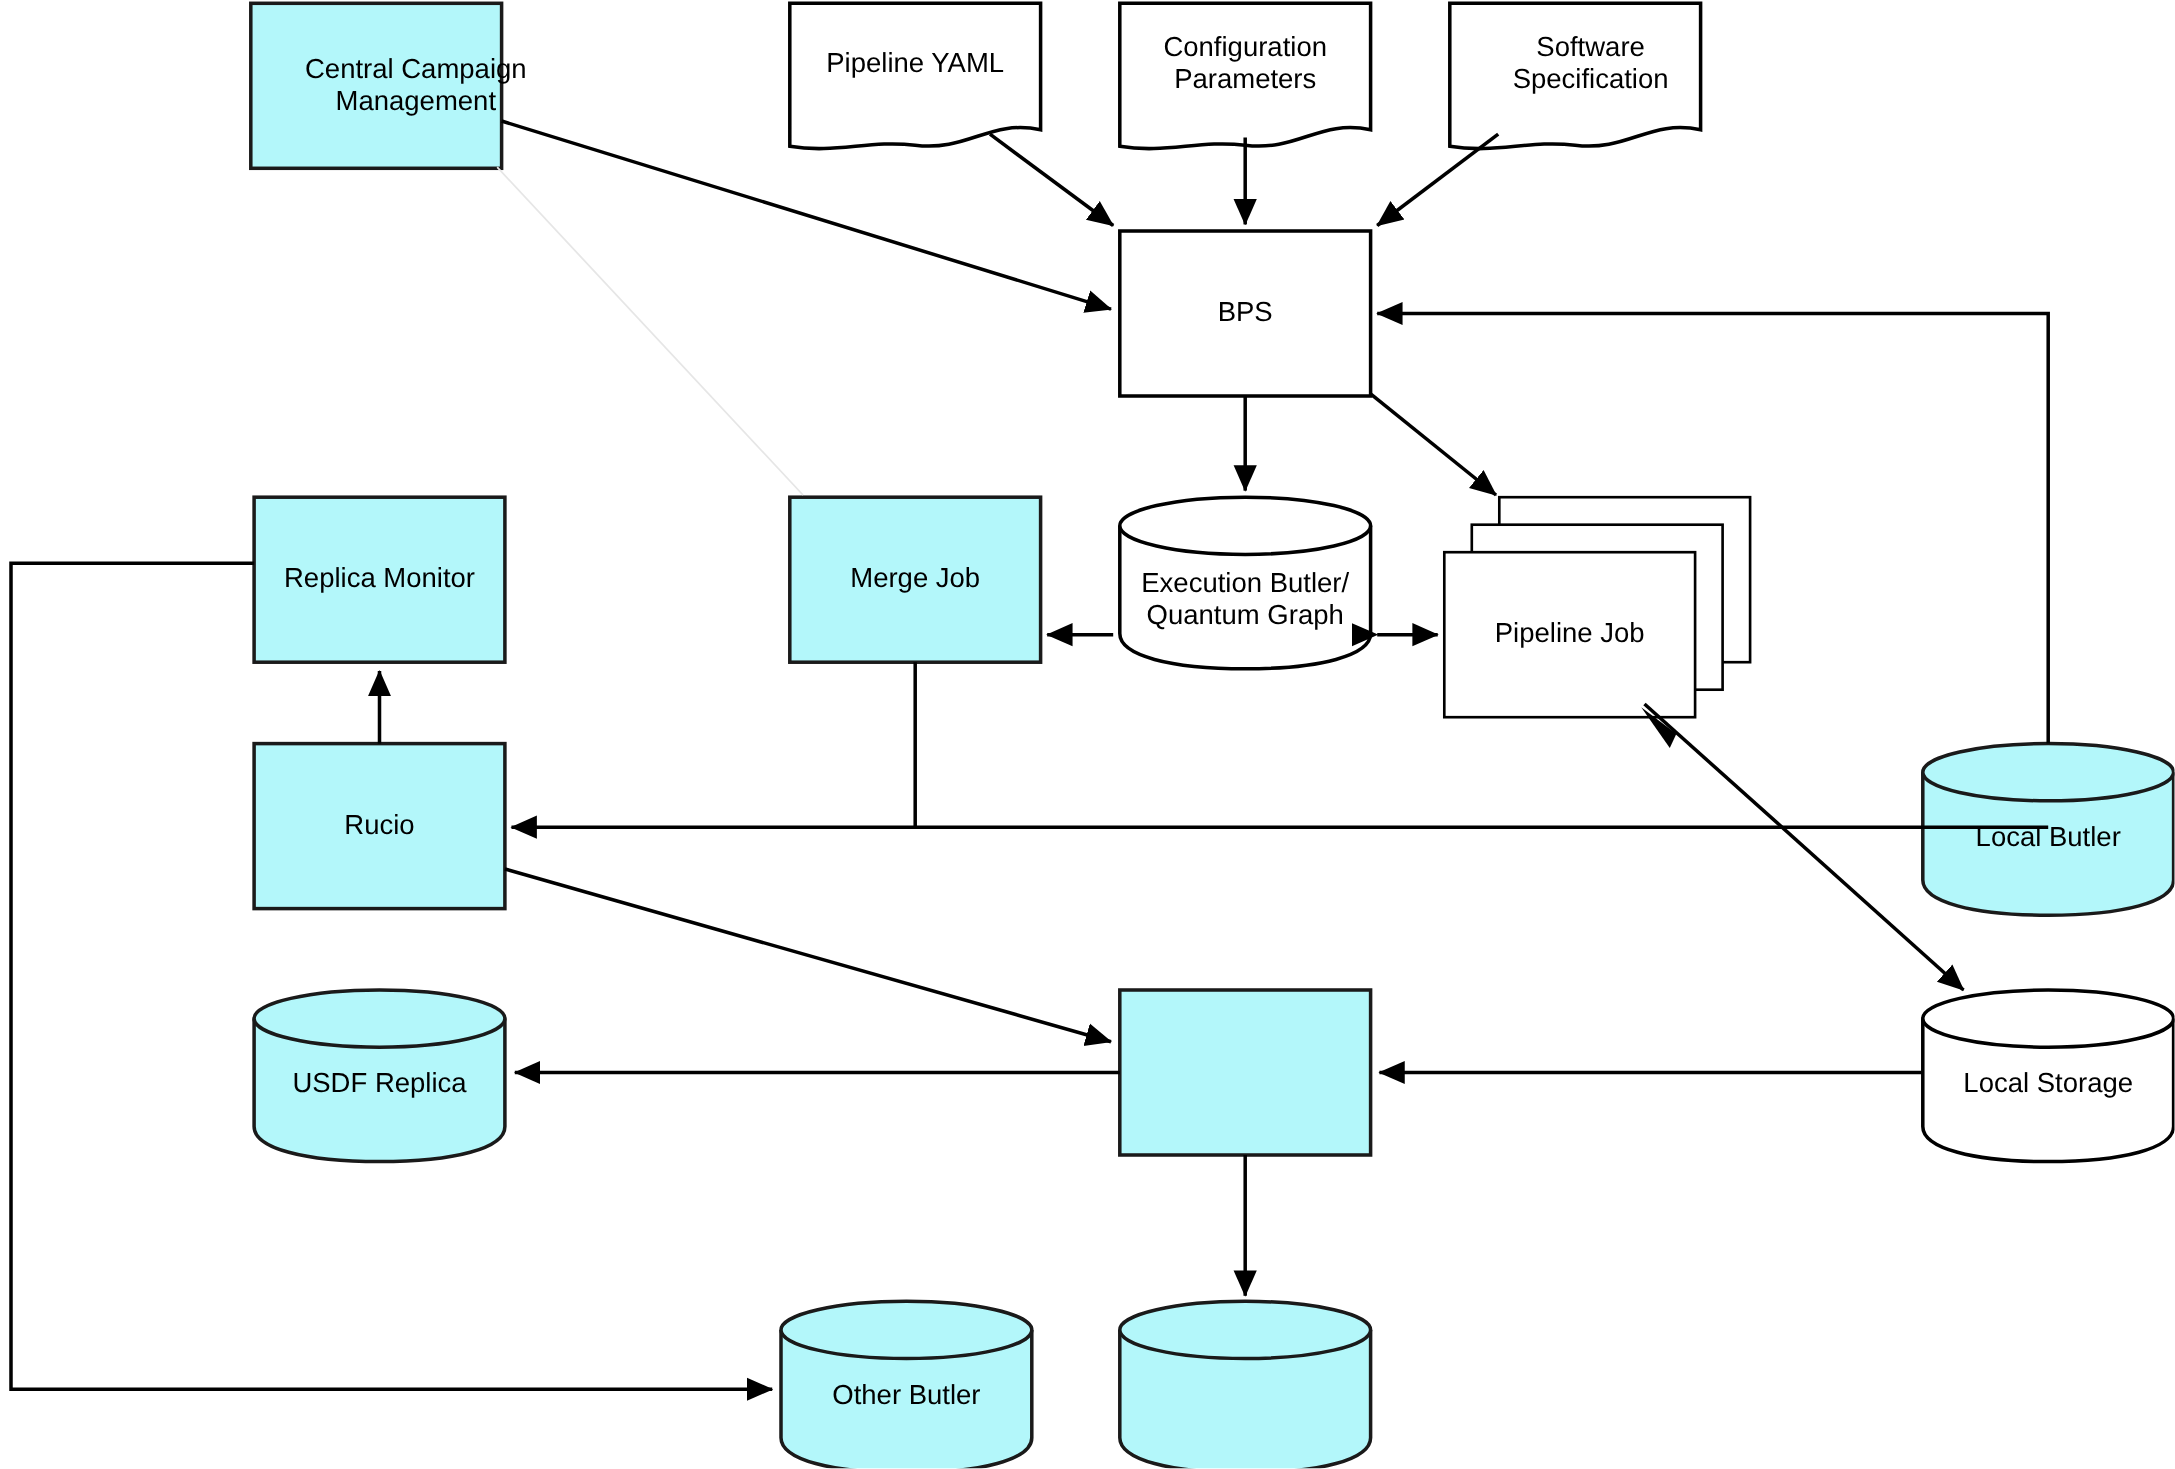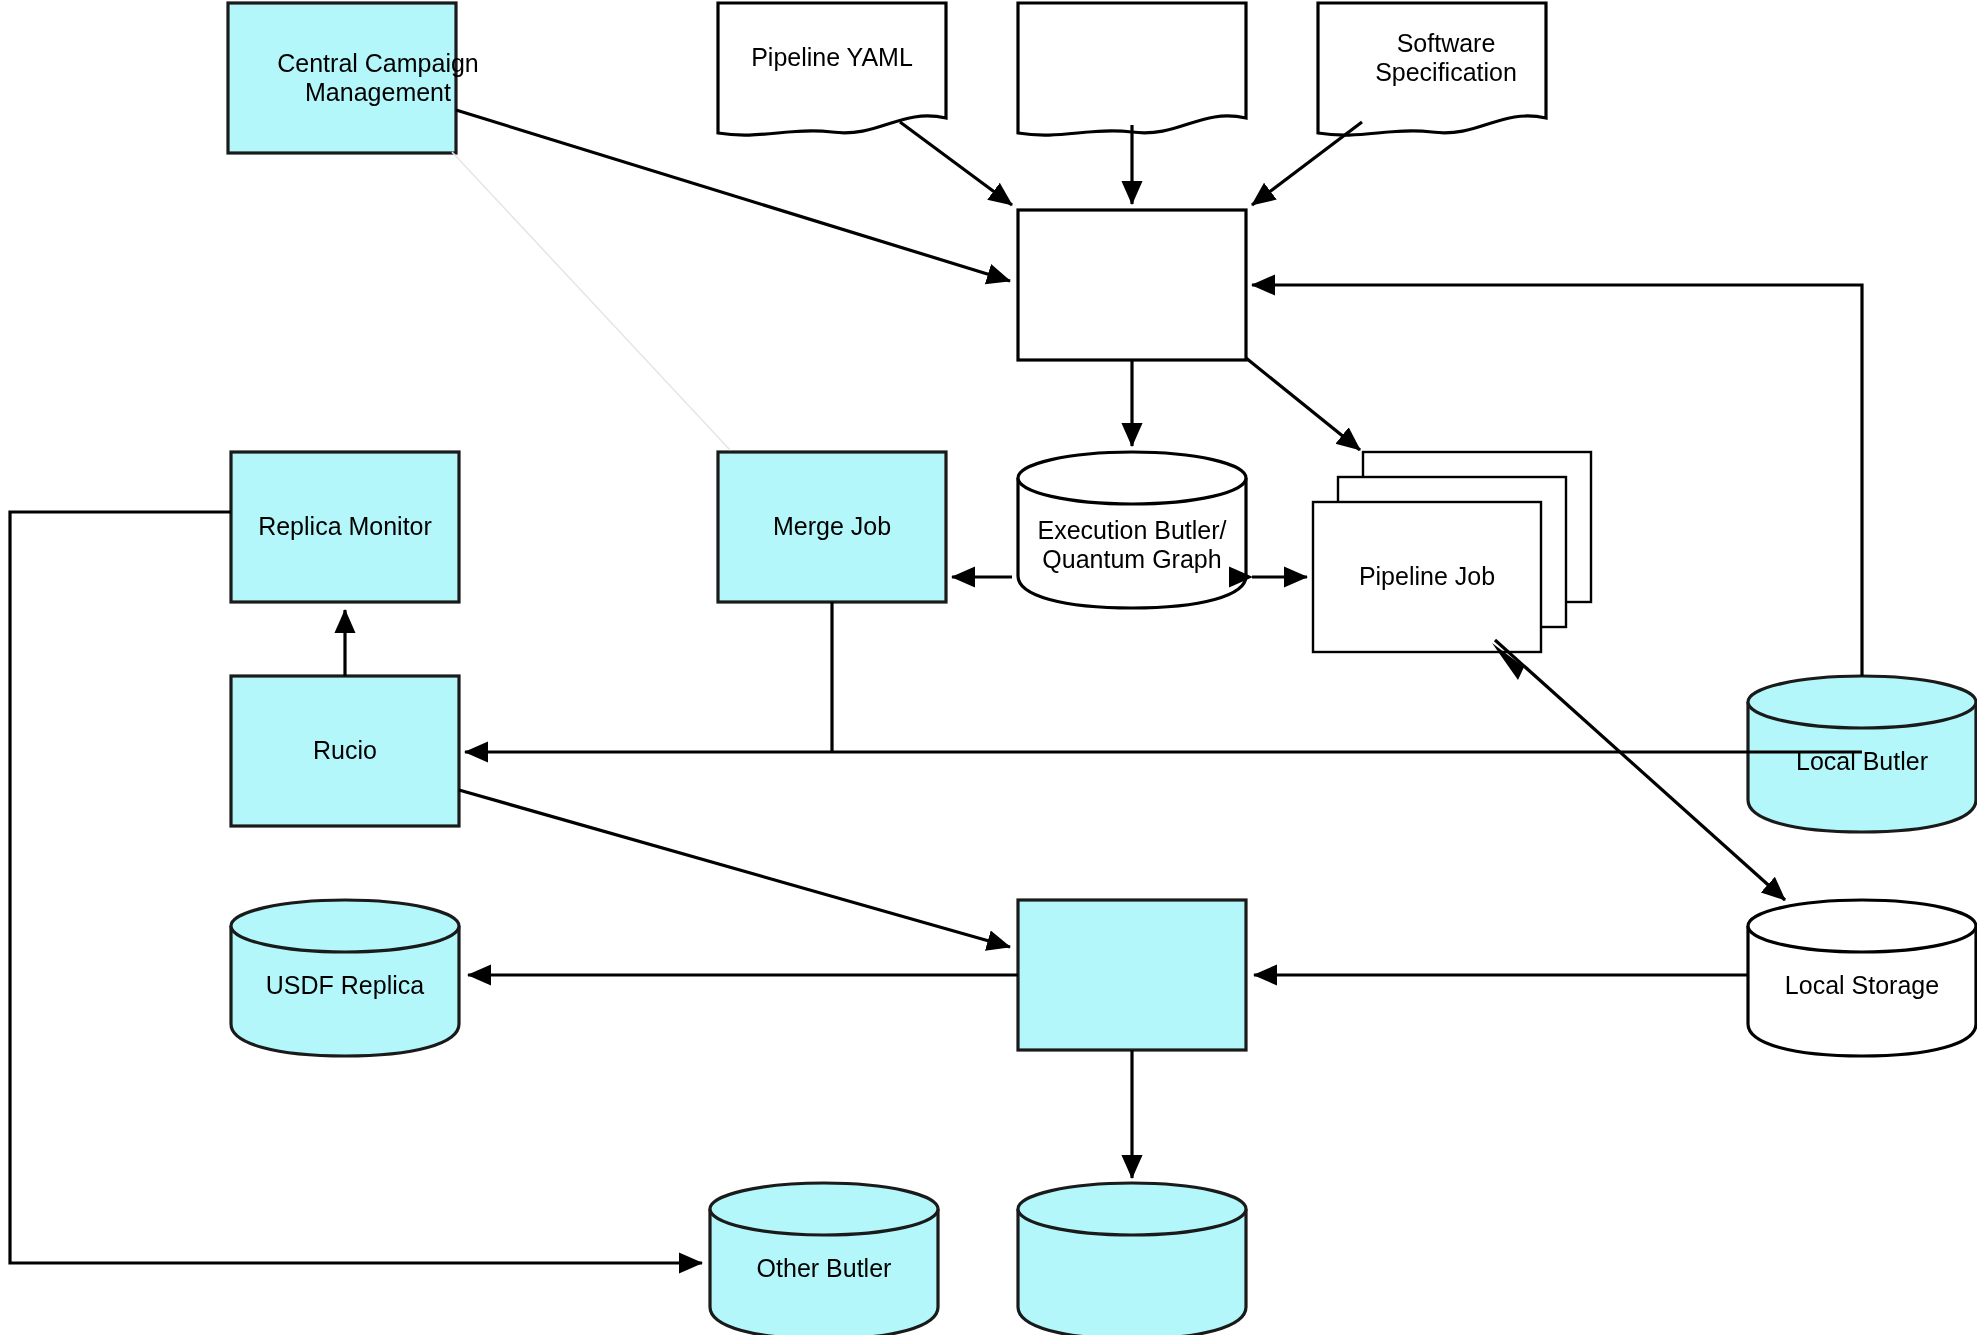--- a/index.html
+++ b/index.html
@@ -128,24 +128,27 @@
     <g stroke="none" fill="#000">
       <path d="M 1492 643 L 1524 667 L 1518 680 Z"></path>
     </g>
   </svg>
 
   <div class="nodeLabel" style="left:228px;top:3px;width:228px;height:150px;margin-left:36px;">Central Campaign
 Management</div>
 
   <div class="nodeLabel" style="left:718px;top:3px;width:228px;height:110px;">Pipeline YAML</div>
 
+  <div class="nodeLabel" style="left:1018px;top:3px;width:228px;height:110px;">Configuration
+Parameters</div>
 
   <div class="nodeLabel" style="left:1318px;top:3px;width:208px;height:110px;padding-left:24px;">Software
 Specification</div>
 
+  <div class="nodeLabel" style="left:1018px;top:210px;width:228px;height:150px;">BPS</div>
 
   <div class="nodeLabel" style="left:1008px;top:500px;width:248px;height:90px;text-align:center;">Execution Butler/
 Quantum Graph</div>
 
   <div class="nodeLabel" style="left:1313px;top:502px;width:228px;height:150px;">Pipeline Job</div>
 
   <div class="nodeLabel" style="left:718px;top:452px;width:228px;height:150px;">Merge Job</div>
 
   <div class="nodeLabel" style="left:231px;top:452px;width:228px;height:150px;">Replica Monitor</div>
 

